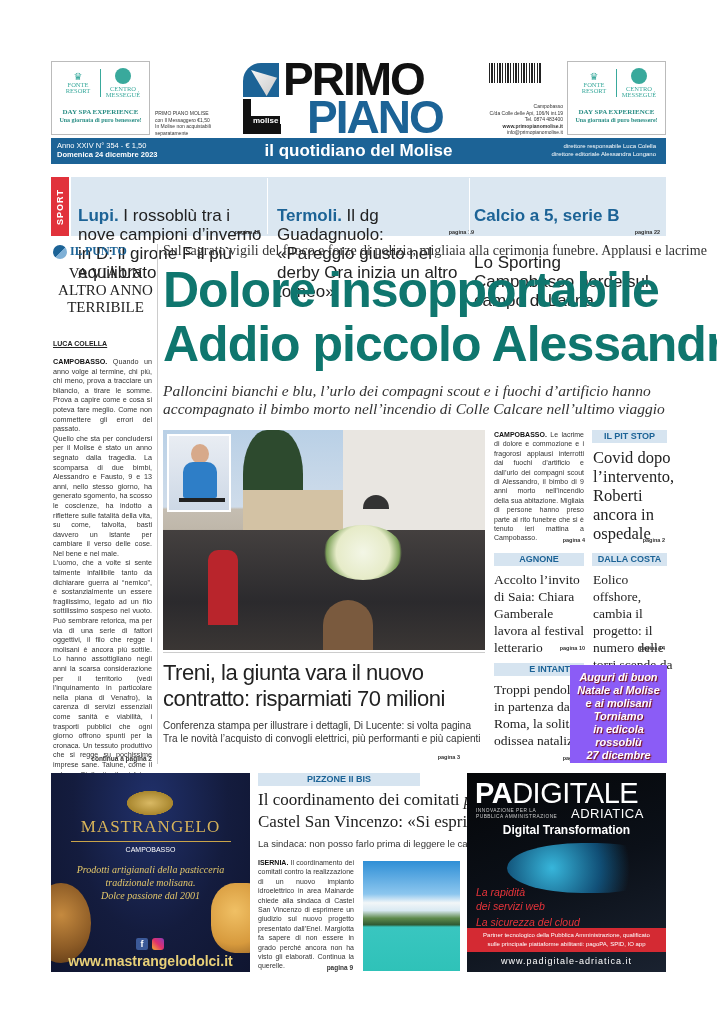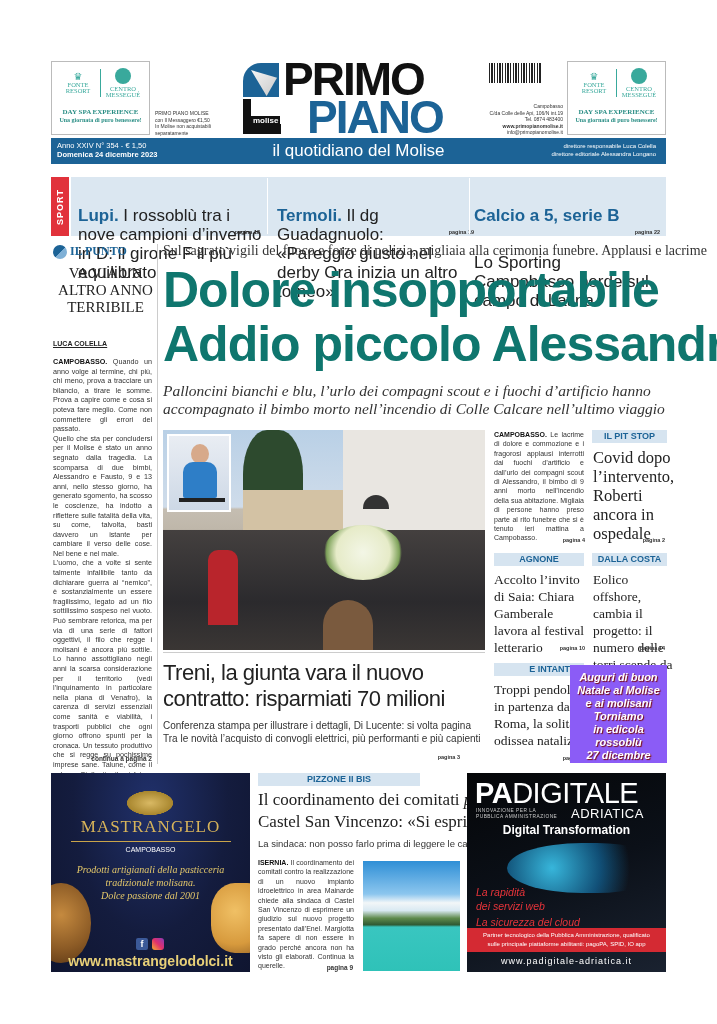--- a/index.html
+++ b/index.html
@@ -125,21 +125,21 @@
   </div>
   <div class="spa-l1">DAY SPA EXPERIENCE</div>
   <div class="spa-l2">Una giornata di puro benessere!</div>
 </div>
 
 <div class="abs blue-bar" style="left:51px;top:138px;width:615px;height:26px;">
   <div class="abs" style="left:6px;top:3px;font-size:7.5px;line-height:9px;">
     <div>Anno XXIV N° 354 - € 1,50</div>
     <div style="font-weight:bold;">Domenica 24 dicembre 2023</div>
   </div>
-  <div class="abs" style="left:0;width:615px;top:3px;text-align:center;font-size:17px;font-weight:normal;">il quotidiano del Molise</div>
+  <div class="abs" style="left:0;width:615px;top:3px;text-align:center;font-size:17px;font-weight:bold;">il quotidiano del Molise</div>
   <div class="abs" style="right:10px;top:4px;font-size:6px;line-height:8px;text-align:right;">
     <div>direttore responsabile Luca Colella</div>
     <div>direttore editoriale Alessandra Longano</div>
   </div>
 </div>
 
 <div class="abs sport-tag" style="left:51px;top:177px;width:18px;height:59px;line-height:18px;">SPORT</div>
 <div class="abs sport-band" style="left:71px;top:177px;width:595px;height:59px;"></div>
 
 <div class="abs" style="left:78px;top:178px;width:185px;">

